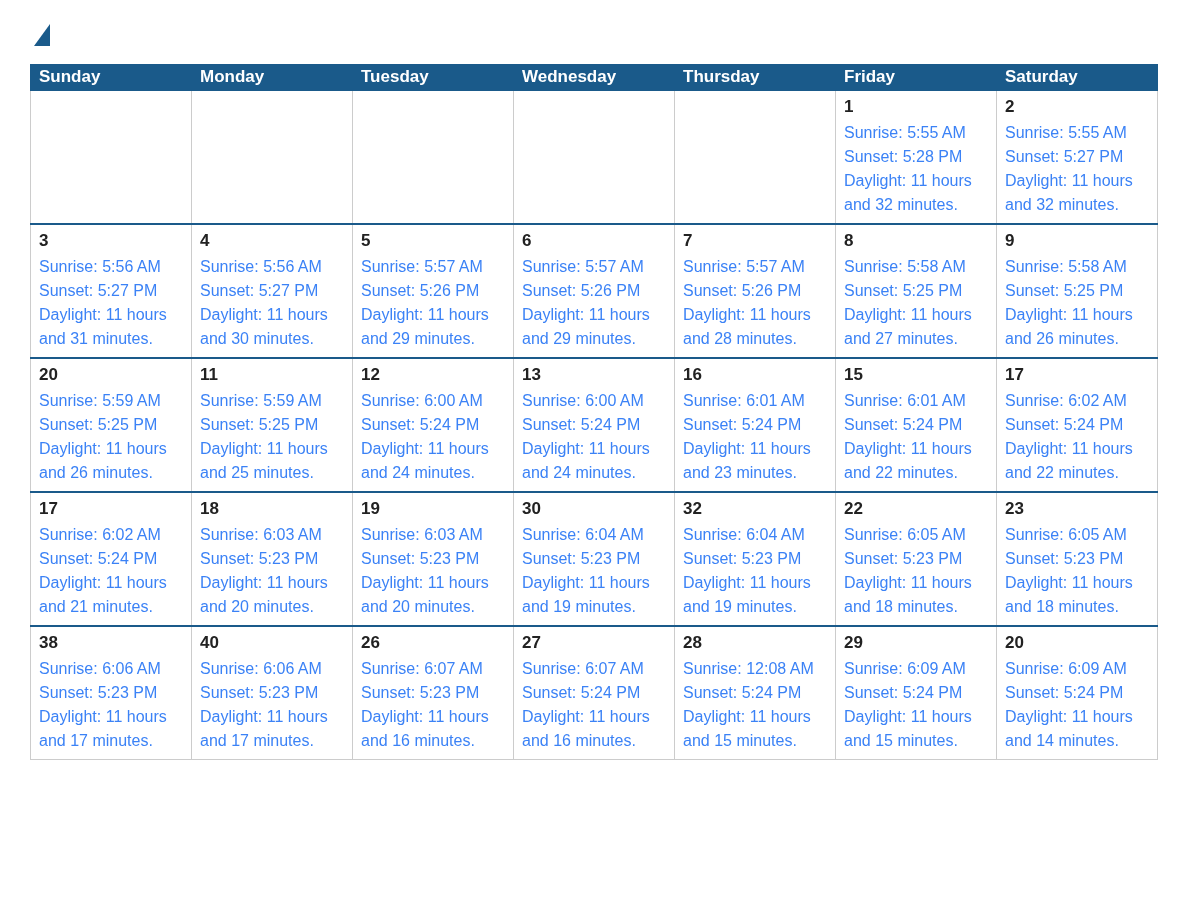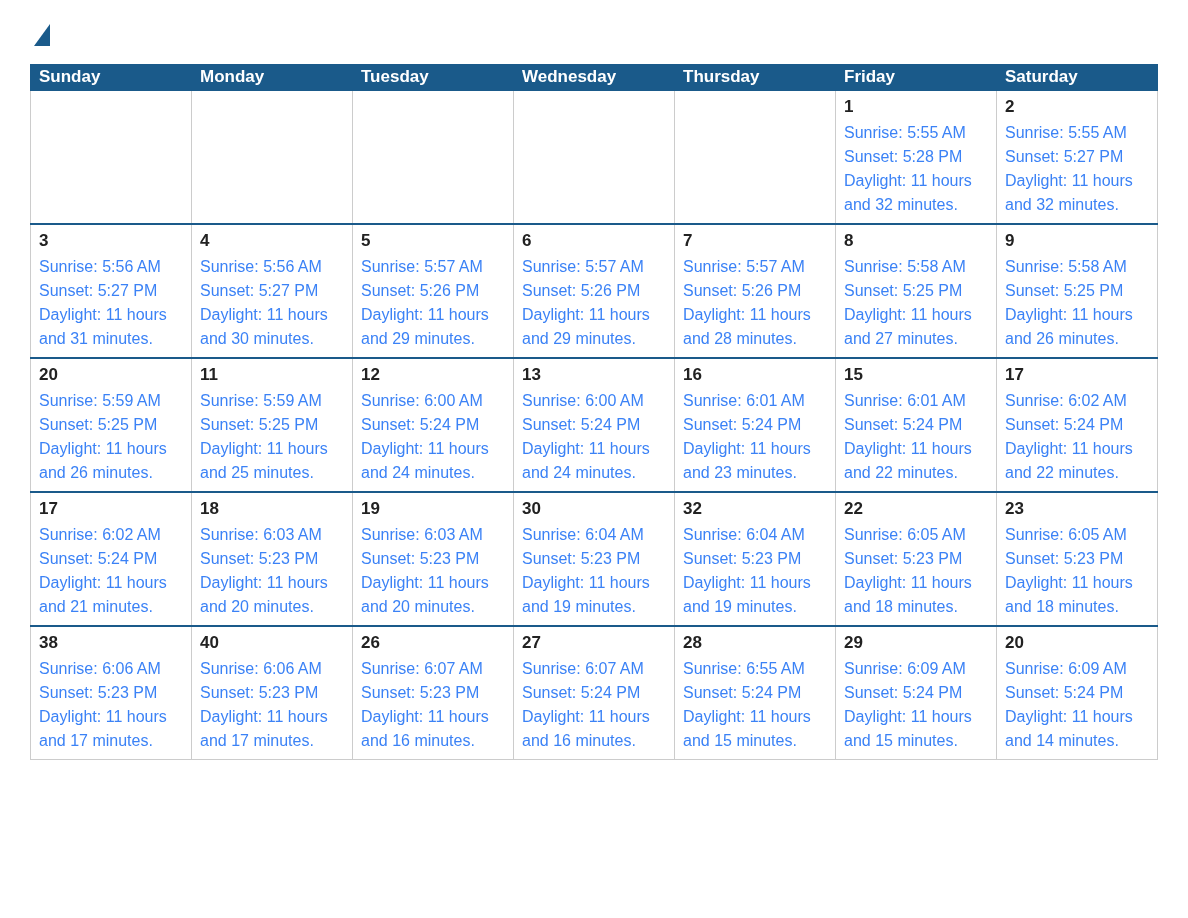--- a/index.html
+++ b/index.html
@@ -333,21 +333,21 @@
         </td>
         <td>
           <span class="day-number">27</span>
           <div class="day-info" style="white-space: pre-line;">Sunrise: 6:07 AM
 Sunset: 5:24 PM
 Daylight: 11 hours
 and 16 minutes.</div>
         </td>
         <td>
           <span class="day-number">28</span>
-          <div class="day-info" style="white-space: pre-line;">Sunrise: 6:55 AM
+          <div class="day-info" style="white-space: pre-line;">Sunrise: 12:08 AM
 Sunset: 5:24 PM
 Daylight: 11 hours
 and 15 minutes.</div>
         </td>
         <td>
           <span class="day-number">29</span>
           <div class="day-info" style="white-space: pre-line;">Sunrise: 6:09 AM
 Sunset: 5:24 PM
 Daylight: 11 hours
 and 15 minutes.</div>

